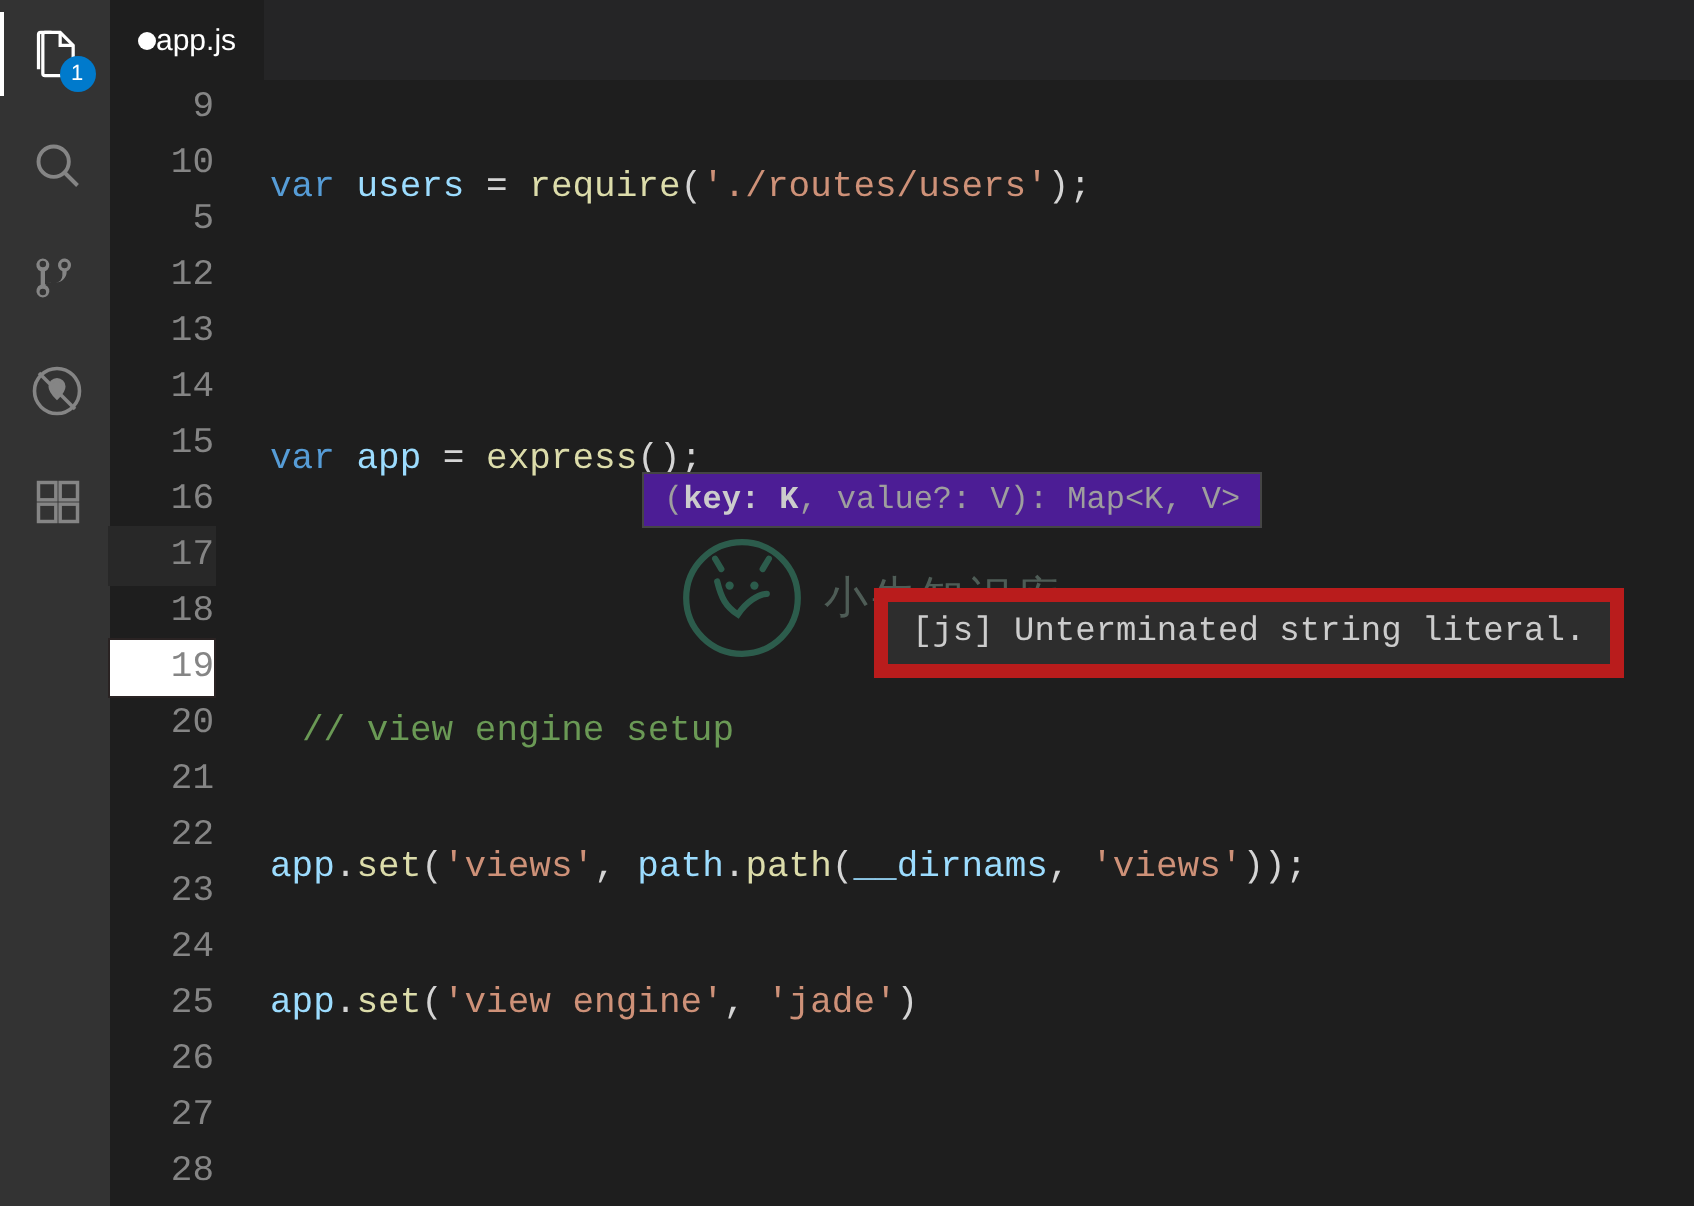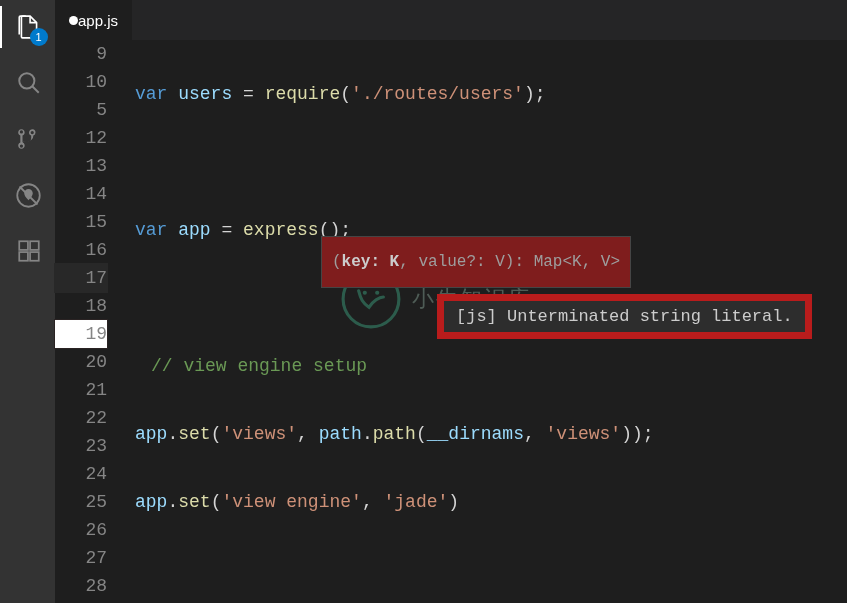--- a/index.html
+++ b/index.html
@@ -122,25 +122,25 @@
   
   .kw { color: #569cd6; }
   .var { color: #9cdcfe; }
   .fn { color: #dcdcaa; }
   .str { color: #ce9178; }
   .cmt { color: #6a9955; margin-left: 16px; }
   .param-hint {
     position: absolute;
     left: 266px;
     top: 196px;
-    background: #7f1d1d;
+    background: #4c1d95;
     border: 1px solid #454545;
     color: #9e9e9e;
     font-size: 16px;
-    padding: 16px 10px;
+    padding: 4px 10px;
     z-index: 20;
   }
   .param-hint .bold { font-weight: bold; color: #cccccc; }
   .err-tooltip {
     position: absolute;
     left: 382px;
     top: 254px;
     background: #2d2d2d;
     border: 7px solid #b91c1c;
     color: #cccccc;

